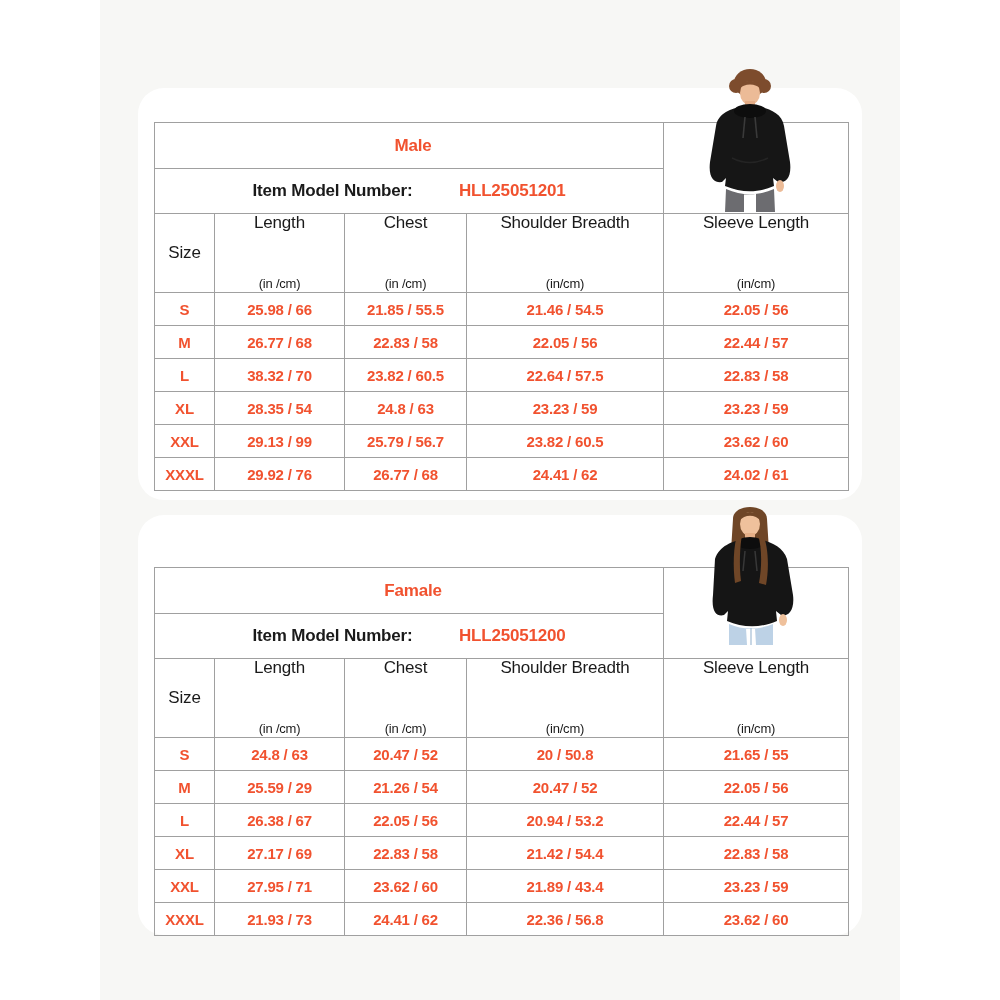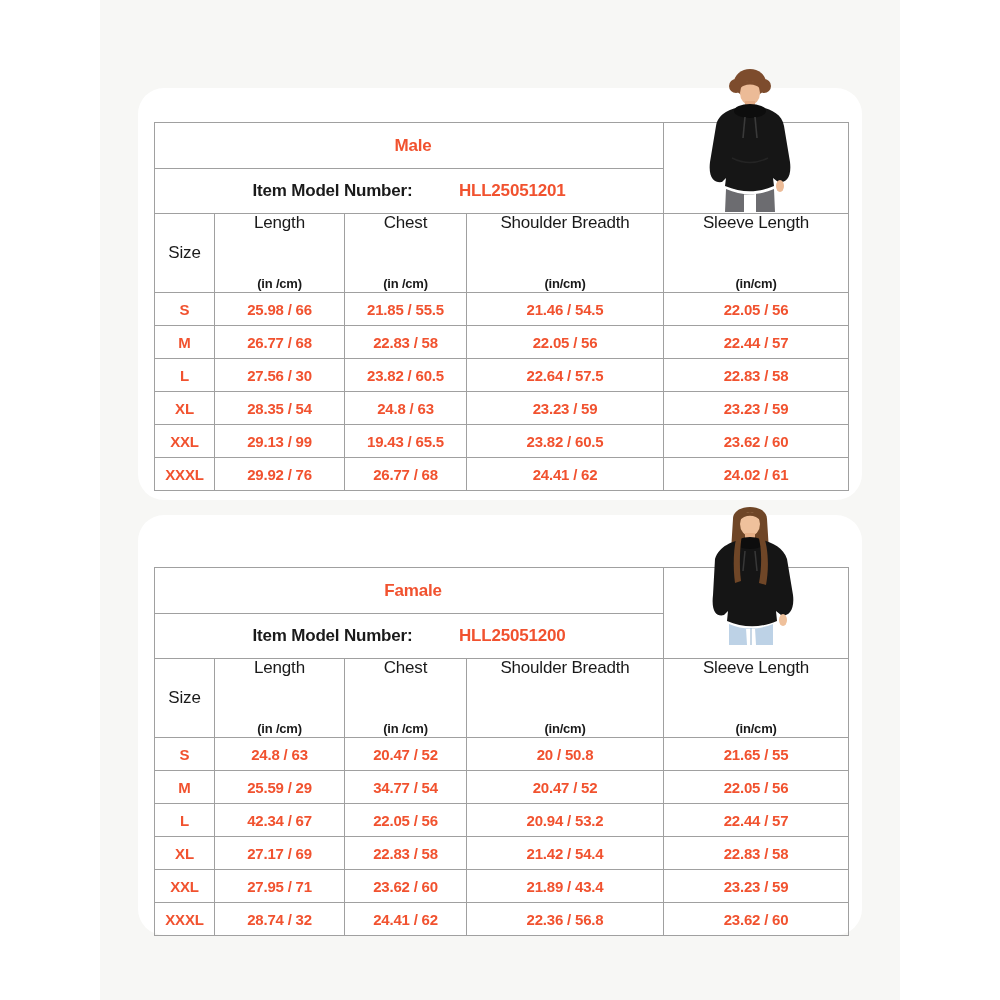--- a/index.html
+++ b/index.html
@@ -61,21 +61,21 @@
   td.model-cell{
     text-align:left;
     padding-left:0;
     font-size:17px;
     border-radius:13px;
   }
   .model-label{font-weight:bold;color:var(--text);}
   .model-value{font-weight:bold;color:var(--accent);margin-left:42px;}
 
   th .col-name{font-weight:normal;font-size:17px;line-height:18px;color:var(--text);}
-  th .col-unit{font-weight:bold;font-size:13px;line-height:16px;color:var(--text);margin-top:44px;}
+  th .col-unit{font-weight:normal;font-size:13px;line-height:16px;color:var(--text);margin-top:44px;}
 
   tr.data-row td{
     font-weight:bold;
     font-size:15px;
     color:var(--accent);
   }
   td.photo-cell{background:transparent;}
 
   .model-photo{position:absolute;pointer-events:none;}
   .card.male   .model-photo{left:550px;top:-22px;width:124px;height:146px;}
@@ -136,36 +136,36 @@
           </tr>
           <tr class="data-row">
             <td>M</td>
             <td>26.77 / 68</td>
             <td>22.83 / 58</td>
             <td>22.05 / 56</td>
             <td>22.44 / 57</td>
           </tr>
           <tr class="data-row">
             <td>L</td>
-            <td>27.56 / 30</td>
+            <td>38.32 / 70</td>
             <td>23.82 / 60.5</td>
             <td>22.64 / 57.5</td>
             <td>22.83 / 58</td>
           </tr>
           <tr class="data-row">
             <td>XL</td>
             <td>28.35 / 54</td>
             <td>24.8 / 63</td>
             <td>23.23 / 59</td>
             <td>23.23 / 59</td>
           </tr>
           <tr class="data-row">
             <td>XXL</td>
             <td>29.13 / 99</td>
-            <td>19.43 / 65.5</td>
+            <td>25.79 / 56.7</td>
             <td>23.82 / 60.5</td>
             <td>23.62 / 60</td>
           </tr>
           <tr class="data-row">
             <td>XXXL</td>
             <td>29.92 / 76</td>
             <td>26.77 / 68</td>
             <td>24.41 / 62</td>
             <td>24.02 / 61</td>
           </tr>
@@ -237,48 +237,48 @@
       <tr class="data-row">
             <td>S</td>
             <td>24.8 / 63</td>
             <td>20.47 / 52</td>
             <td>20 / 50.8</td>
             <td>21.65 / 55</td>
           </tr>
           <tr class="data-row">
             <td>M</td>
             <td>25.59 / 29</td>
-            <td>34.77 / 54</td>
+            <td>21.26 / 54</td>
             <td>20.47 / 52</td>
             <td>22.05 / 56</td>
           </tr>
           <tr class="data-row">
             <td>L</td>
-            <td>42.34 / 67</td>
+            <td>26.38 / 67</td>
             <td>22.05 / 56</td>
             <td>20.94 / 53.2</td>
             <td>22.44 / 57</td>
           </tr>
           <tr class="data-row">
             <td>XL</td>
             <td>27.17 / 69</td>
             <td>22.83 / 58</td>
             <td>21.42 / 54.4</td>
             <td>22.83 / 58</td>
           </tr>
           <tr class="data-row">
             <td>XXL</td>
             <td>27.95 / 71</td>
             <td>23.62 / 60</td>
             <td>21.89 / 43.4</td>
             <td>23.23 / 59</td>
           </tr>
           <tr class="data-row">
             <td>XXXL</td>
-            <td>28.74 / 32</td>
+            <td>21.93 / 73</td>
             <td>24.41 / 62</td>
             <td>22.36 / 56.8</td>
             <td>23.62 / 60</td>
           </tr>
         </tbody>
     </table>
 
     <svg class="model-photo" viewBox="0 0 125 148" aria-hidden="true">
       <path d="M38,22 C38,6 72,6 72,22 L76,86 C72,92 64,92 62,88 L48,88
                C46,92 38,92 34,86 Z" fill="#6f4627"></path>

